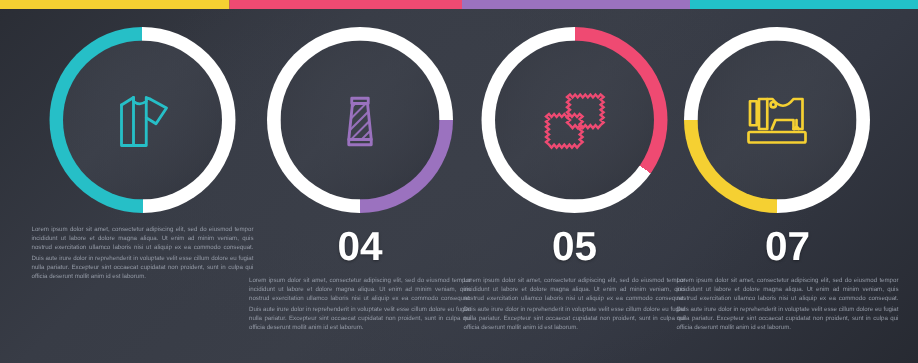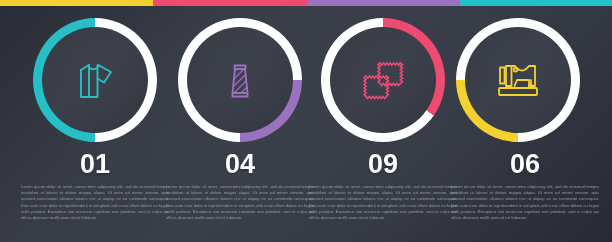--- a/index.html
+++ b/index.html
@@ -68,21 +68,20 @@
         <g stroke="#26bfc7" stroke-width="1.9" stroke-linejoin="round" stroke-linecap="round">
           <path d="M12 16 L20 11 L20 13.5 Q24 17 28.5 13.5 L28.5 11 L31 12"></path>
           <path d="M12 16 L12 43 L28.5 43 L28.5 13.5"></path>
           <path d="M20 11 L20 43"></path>
           <path d="M31 12 L42 18 L35 28.5 L28.5 24.5"></path>
         </g>
       </svg>
     </div>
   </div>
   <div class="col" style="left:20px;">
-    <p class="num">01</p>
     <p class="body">Lorem ipsum dolor sit amet, consectetur adipiscing elit, sed do eiusmod tempor incididunt ut labore et dolore magna aliqua. Ut enim ad minim veniam, quis nostrud exercitation ullamco laboris nisi ut aliquip ex ea commodo consequat. Duis aute irure dolor in reprehenderit in voluptate velit esse cillum dolore eu fugiat nulla pariatur. Excepteur sint occaecat cupidatat non proident, sunt in culpa qui officia deserunt mollit anim id est laborum.</p>
   </div>
 
   <div class="circle-wrap" style="left:178px;">
     <div class="donut">
       <div class="ring" id="ring2" style="background: conic-gradient(rgb(255, 255, 255) 0deg, rgb(255, 255, 255) 90deg, rgb(155, 114, 191) 90deg, rgb(155, 114, 191) 180deg, rgb(255, 255, 255) 180deg, rgb(255, 255, 255) 360deg);"></div>
       <div class="hole"></div>
     </div>
     <div class="icon-holder">
       <svg width="52" height="52" viewBox="0 0 52 52" fill="none">
@@ -126,21 +125,21 @@
                    l-2 -1.7 2 -1.7 -2 -1.7 2 -1.7 -2 -1.7 2 -1.7 -2 -1.7 2 -1.7 -2 -1.7 2 -1.7 -2 -1.7 2 -1.7 Z"></path>
           <path d="M10 21 l1.7 2 1.7 -2 1.7 2 1.7 -2 1.7 2 1.7 -2 1.7 2 1.7 -2 1.7 2 1.7 -2 1.7 2 1.7 -2
                    l2 1.7 -2 1.7 2 1.7 -2 1.7 2 1.7 -2 1.7 2 1.7 -2 1.7 2 1.7 -2 1.7 2 1.7 -2 1.7
                    l-1.7 2 -1.7 -2 -1.7 2 -1.7 -2 -1.7 2 -1.7 -2 -1.7 2 -1.7 -2 -1.7 2 -1.7 -2 -1.7 2 -1.7 -2
                    l-2 -1.7 2 -1.7 -2 -1.7 2 -1.7 -2 -1.7 2 -1.7 -2 -1.7 2 -1.7 -2 -1.7 2 -1.7 -2 -1.7 2 -1.7 Z"></path>
         </g>
       </svg>
     </div>
   </div>
   <div class="col" style="left:308px;">
-    <p class="num">09</p>
+    <p class="num">05</p>
     <p class="body">Lorem ipsum dolor sit amet, consectetur adipiscing elit, sed do eiusmod tempor incididunt ut labore et dolore magna aliqua. Ut enim ad minim veniam, quis nostrud exercitation ullamco laboris nisi ut aliquip ex ea commodo consequat. Duis aute irure dolor in reprehenderit in voluptate velit esse cillum dolore eu fugiat nulla pariatur. Excepteur sint occaecat cupidatat non proident, sunt in culpa qui officia deserunt mollit anim id est laborum.</p>
   </div>
 
   <div class="circle-wrap" style="left:456px;">
     <div class="donut">
       <div class="ring" id="ring4" style="background: conic-gradient(rgb(255, 255, 255) 0deg, rgb(255, 255, 255) 180deg, rgb(245, 208, 50) 180deg, rgb(245, 208, 50) 270deg, rgb(255, 255, 255) 270deg, rgb(255, 255, 255) 360deg);"></div>
       <div class="hole"></div>
     </div>
     <div class="icon-holder">
       <svg width="54" height="50" viewBox="0 0 54 50" fill="none">
@@ -150,17 +149,17 @@
           <path d="M20.5 11 L24 11 Q31 20 38 11 L44 11 L44 31 L38 31"></path>
           <path d="M38 31 L38 25 L26 25 L23.5 31"></path>
           <circle cx="24.5" cy="14.8" r="1.8"></circle>
           <path d="M40 25 L40 29 M40 29 L38.5 31 M40 29 L41.5 31"></path>
           <rect x="8" y="33" width="38" height="7" rx="1"></rect>
         </g>
       </svg>
     </div>
   </div>
   <div class="col" style="left:450px;">
-    <p class="num">06</p>
+    <p class="num">07</p>
     <p class="body">Lorem ipsum dolor sit amet, consectetur adipiscing elit, sed do eiusmod tempor incididunt ut labore et dolore magna aliqua. Ut enim ad minim veniam, quis nostrud exercitation ullamco laboris nisi ut aliquip ex ea commodo consequat. Duis aute irure dolor in reprehenderit in voluptate velit esse cillum dolore eu fugiat nulla pariatur. Excepteur sint occaecat cupidatat non proident, sunt in culpa qui officia deserunt mollit anim id est laborum.</p>
   </div>
 
 </div>
 
 </body></html>

